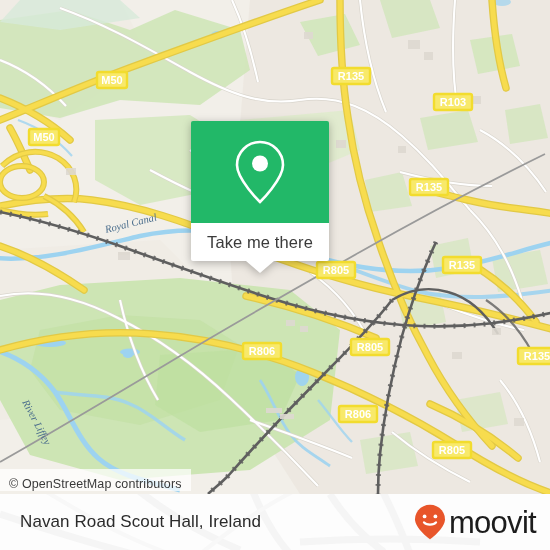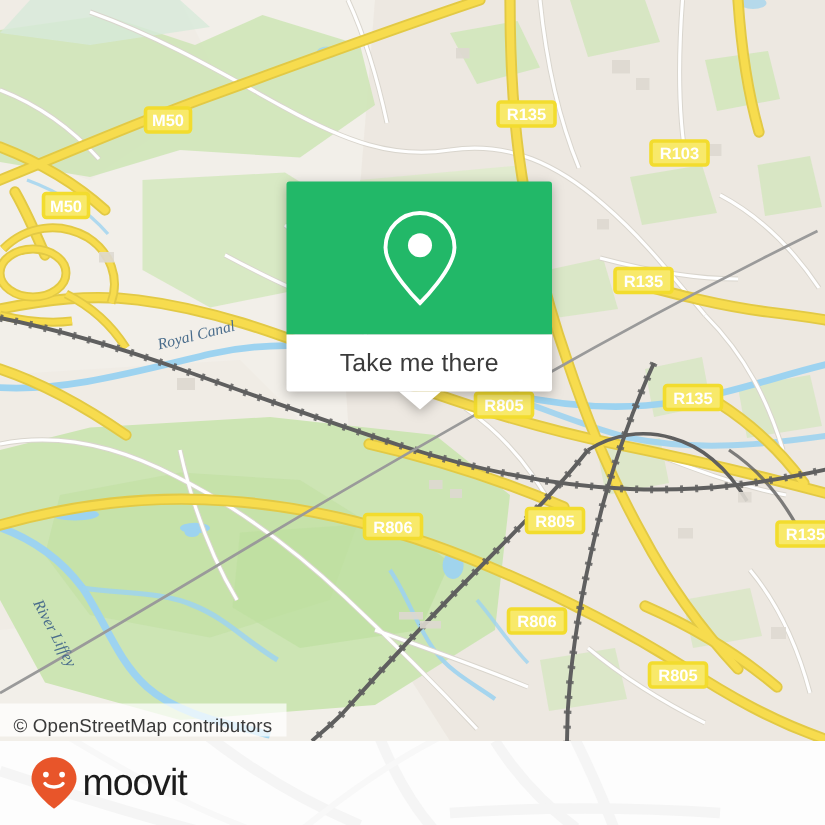--- a/index.html
+++ b/index.html
@@ -20,21 +20,21 @@
     position:absolute;left:0;top:469px;height:22px;
     padding:0 9px 0 9px;
     display:flex;align-items:flex-end;
     background:rgba(255,255,255,0.72);
     font-size:12.5px;color:#3a3a3a;letter-spacing:0.1px;
     white-space:nowrap;z-index:40;
   }
 
   
   #callout{
-    position:absolute;left:191px;top:121px;width:177px;z-index:60;
+    position:absolute;left:191px;top:121px;width:138px;z-index:60;
     filter:drop-shadow(0 2px 4px rgba(0,0,0,0.28));
   }
   #callout-head{
     height:102px;background:#22b868;
     display:flex;align-items:center;justify-content:center;
     border-radius:2px 2px 0 0;
   }
   #callout-body{
     height:38px;background:#ffffff;border-radius:0 0 2px 2px;
     display:flex;align-items:center;justify-content:center;
@@ -53,21 +53,21 @@
     background:#fdfdfd;overflow:hidden;
   }
   #footer-bg{position:absolute;left:0;top:0;opacity:0.55;}
   #footer-inner{
     position:relative;width:100%;height:100%;
     display:flex;align-items:center;justify-content:space-between;
     padding:0 14px 0 20px;box-sizing:border-box;
   }
   #place-name{font-size:17px;color:#2b2b2b;letter-spacing:0.1px;white-space:nowrap;}
   #brand{display:flex;align-items:center;gap:3px;}
-  #brand-word{font-size:25px;color:#1c1c1c;letter-spacing:-0.7px;line-height:1;
+  #brand-word{font-size:31px;color:#1c1c1c;letter-spacing:-0.7px;line-height:1;
               font-weight:400;}
 </style>
 </head>
 <body>
 
 <div id="app">
 
   <div id="map">
     <svg width="550" height="494" viewBox="0 0 550 494" xmlns="http://www.w3.org/2000/svg">
       <defs>
@@ -351,20 +351,21 @@
         <path d="M300,48 C360,44 420,44 480,48"></path>
         <path d="M380,-8 C392,16 402,38 410,60"></path>
       </g>
       <g fill="none" stroke="#f4f4f4" stroke-width="4">
         <path d="M40,-6 C80,18 120,42 170,60"></path>
         <path d="M200,60 C230,36 260,14 300,-6"></path>
       </g>
     </svg>
 
     <div id="footer-inner">
+      <div id="place-name">Navan Road Scout Hall, Ireland</div>
 
       <div id="brand">
         <svg width="32" height="36" viewBox="0 0 32 36" xmlns="http://www.w3.org/2000/svg">
           <path d="M16 0.8 C7.6 0.8 1 7.3 1 15.2 C1 24.6 16 35.2 16 35.2
                    C16 35.2 31 24.6 31 15.2 C31 7.3 24.4 0.8 16 0.8 Z" fill="#e8552a"></path>
           <circle cx="10.6" cy="12.4" r="1.9" fill="#ffffff"></circle>
           <circle cx="21.4" cy="12.4" r="1.9" fill="#ffffff"></circle>
           <path d="M10 18.4 C12.2 21.4 19.8 21.4 22 18.4" fill="none" stroke="#ffffff" stroke-width="2.3" stroke-linecap="round"></path>
         </svg>
         <span id="brand-word">moovit</span>

